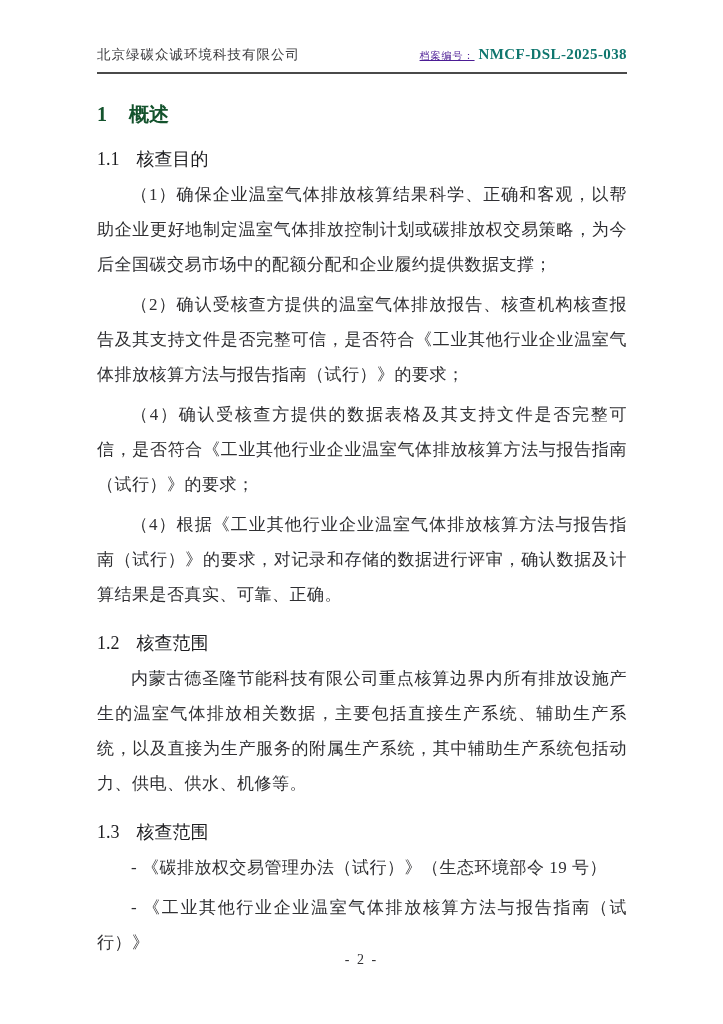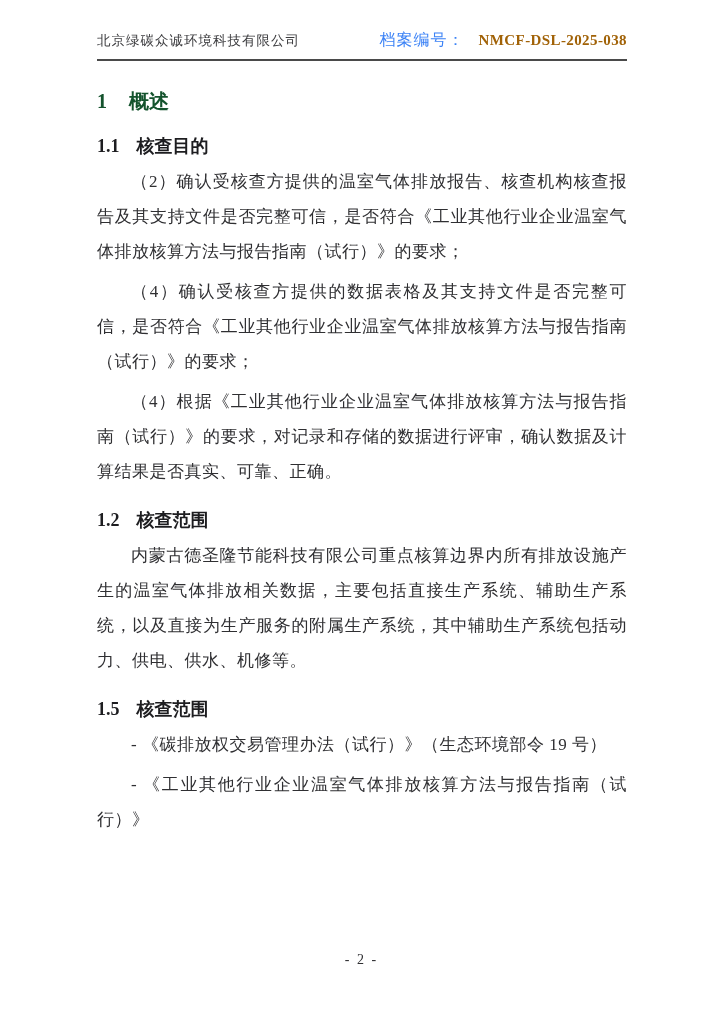--- a/index.html
+++ b/index.html
@@ -8,21 +8,21 @@
     padding: 0;
     background: #ffffff;
   }
   .page {
     position: relative;
     width: 723px;
     height: 1024px;
     margin: 0 auto;
     background: #ffffff;
     box-sizing: border-box;
-    padding: 30px 96px 0 97px;
+    padding: 46px 96px 0 97px;
     font-family: "Liberation Serif", "DejaVu Serif", serif;
     color: #2f2f32;
     overflow: hidden;
   }
   
   .hdr {
     display: flex;
     justify-content: space-between;
     align-items: baseline;
     padding-bottom: 8px;
@@ -31,44 +31,45 @@
   .hdr .company {
     font-size: 13.5px;
     letter-spacing: 1px;
     color: #3a3a3d;
   }
   .hdr .file-no {
     display: flex;
     align-items: baseline;
   }
   .hdr .file-label {
-    font-size: 16px;
-    color: #3b82f6;
+    font-size: 10px;
+    color: #4c1d95;
     letter-spacing: 1px;
+    text-decoration: underline;
   }
   .hdr .file-number {
     font-size: 15px;
     font-weight: 700;
-    margin-left: 14px;
+    margin-left: 4px;
     letter-spacing: 0.4px;
-    color: #a16207;
+    color: #0f766e;
   }
   
   h1.sec {
     margin: 27px 0 0 0;
     font-size: 20px;
     font-weight: 700;
     color: #14532d;
     line-height: 27px;
   }
   h1.sec .num { margin-right: 22px; }
   h2.sub {
     margin: 19px 0 0 0;
     font-size: 18px;
-    font-weight: 700;
+    font-weight: 400;
     color: #1d1d20;
     line-height: 25px;
   }
   h2.sub .num { margin-right: 17px; }
   
   p.para {
     margin: 5px 0 0 0;
     font-size: 17px;
     line-height: 35px;
     letter-spacing: 0.5px;
@@ -102,32 +103,33 @@
   </div>
 
   <h1 class="sec">
     <span class="num">1</span><span>概述</span>
   </h1>
 
   <h2 class="sub">
     <span class="num">1.1</span><span>核查目的</span>
   </h2>
 
+  <p class="para">（1）确保企业温室气体排放核算结果科学、正确和客观，以帮助企业更好地制定温室气体排放控制计划或碳排放权交易策略，为今后全国碳交易市场中的配额分配和企业履约提供数据支撑；</p>
   <p class="para">（2）确认受核查方提供的温室气体排放报告、核查机构核查报告及其支持文件是否完整可信，是否符合《工业其他行业企业温室气体排放核算方法与报告指南（试行）》的要求；</p>
   <p class="para">（4）确认受核查方提供的数据表格及其支持文件是否完整可信，是否符合《工业其他行业企业温室气体排放核算方法与报告指南（试行）》的要求；</p>
   <p class="para">（4）根据《工业其他行业企业温室气体排放核算方法与报告指南（试行）》的要求，对记录和存储的数据进行评审，确认数据及计算结果是否真实、可靠、正确。</p>
 
   <h2 class="sub">
     <span class="num">1.2</span><span>核查范围</span>
   </h2>
 
   <p class="para">内蒙古德圣隆节能科技有限公司重点核算边界内所有排放设施产生的温室气体排放相关数据，主要包括直接生产系统、辅助生产系统，以及直接为生产服务的附属生产系统，其中辅助生产系统包括动力、供电、供水、机修等。</p>
 
   <h2 class="sub">
-    <span class="num">1.5</span><span>核查范围</span>
+    <span class="num">1.3</span><span>核查范围</span>
   </h2>
 
   <p class="para">- 《碳排放权交易管理办法（试行）》（生态环境部令 19 号）</p>
   <p class="para">- 《工业其他行业企业温室气体排放核算方法与报告指南（试行）》</p>
 
   <div class="footer">
     <span>- 2 -</span>
   </div>
 
 </div>

